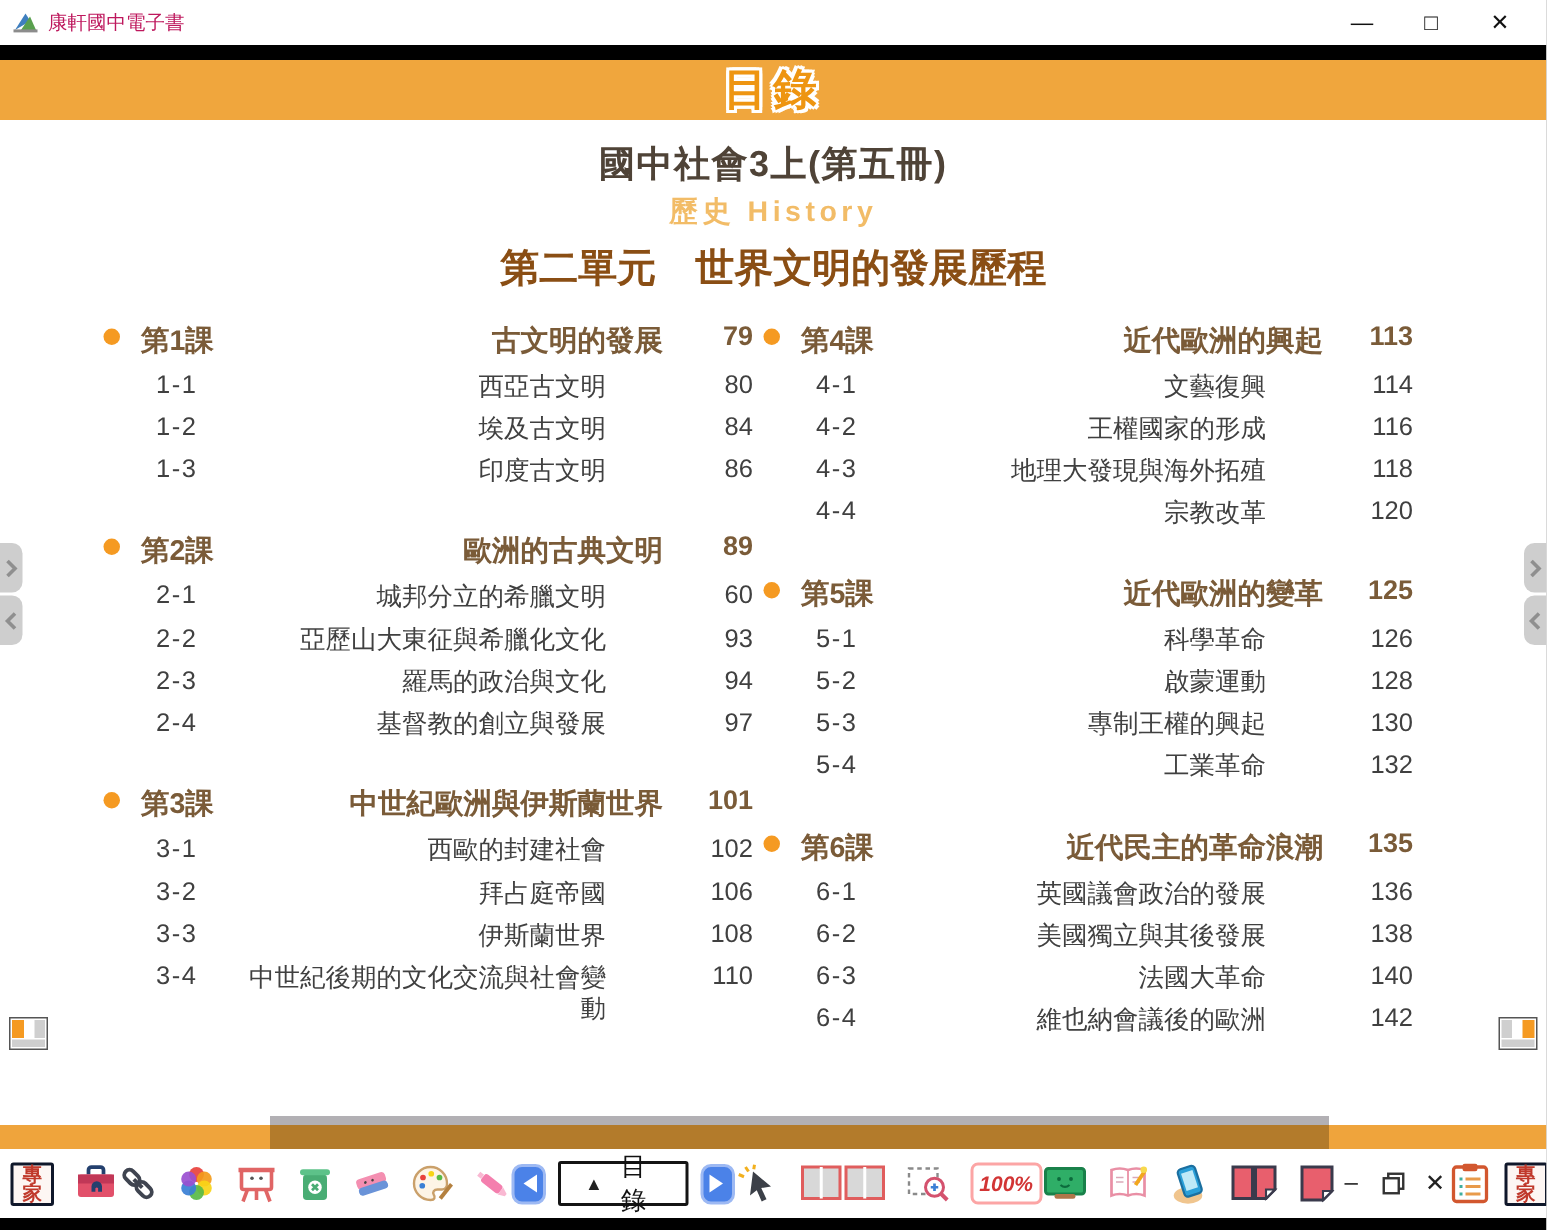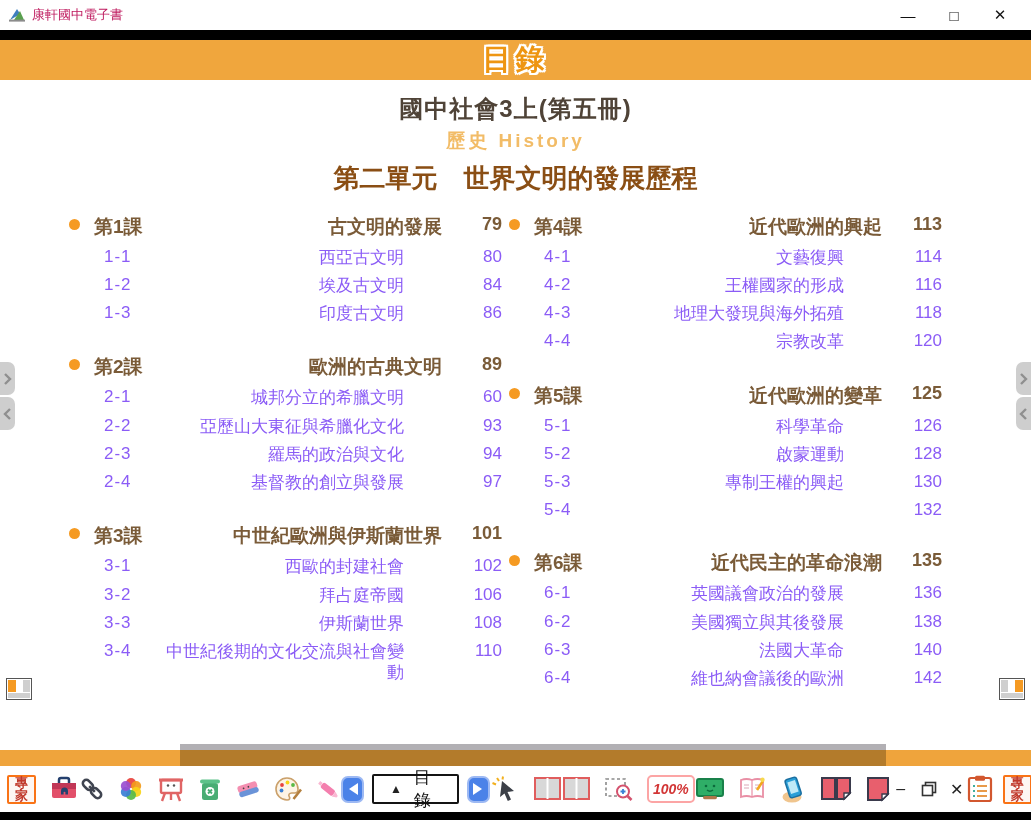--- a/index.html
+++ b/index.html
@@ -22,21 +22,21 @@
   .content{height:670px;box-sizing:border-box;}
   .book-title{text-align:center;margin-top:13px;font-size:24px;font-weight:bold;color:#4f4337;letter-spacing:1px;}
   .subject{text-align:center;margin-top:3px;font-size:19px;font-weight:bold;color:#f2bc67;letter-spacing:3px;}
   .unit{text-align:center;margin-top:7px;font-size:26px;font-weight:bold;color:#8a4e14;}
   .toc-wrap{display:flex;padding:14px 24px 0 62px;}
   .toc-col{width:440px;}
   .lesson{margin-bottom:23px;}
   .lrow{display:grid;grid-template-columns:24px 64px 1fr 52px;column-gap:8px;
     padding:3.5px 0;align-items:start;cursor:pointer;}
   .head{color:#7a5b38;font-weight:bold;font-size:19px;}
-  .sec{color:#8b5cf6;font-size:17px;}
+  .sec{color:#404040;font-size:17px;}
   .bullet{grid-column:1;justify-self:center;width:11px;height:11px;border-radius:50%;background:#f59a22;margin-top:5px;}
   .llabel{grid-column:2;}
   .snum{grid-column:2;padding-left:10px;letter-spacing:1px;}
   .ltitle{grid-column:3;text-align:right;}
   .sec .ltitle{max-width:238px;line-height:1.25;}
   .pg{grid-column:4;text-align:right;}
   .head .pg{font-size:18px;}
   
   .etab{position:absolute;width:15px;height:33px;background:#cecece;display:flex;
     align-items:center;justify-content:center;cursor:pointer;}
@@ -57,21 +57,21 @@
   .c-bottom{position:absolute;left:1px;right:1px;bottom:1px;height:5px;background:#cfcfcf;}
   
   .scrollzone{position:absolute;left:0;right:0;top:750px;height:16px;background:#efa43c;}
   .thumb{position:absolute;left:180px;width:706px;top:-6px;height:23px;box-sizing:border-box;
     border-top:6px solid #b2b0b4;background:rgba(70,48,12,0.35);cursor:pointer;}
   
   .toolbar{position:absolute;left:0;right:0;top:766px;height:46px;background:#fff;display:flex;
     align-items:center;justify-content:space-between;padding:0 7px;box-sizing:border-box;}
   .tgroup{display:flex;align-items:center;gap:13px;}
   .tbtn{display:flex;align-items:center;justify-content:center;cursor:pointer;background:none;border:none;padding:0;}
-  .expert{width:29px;height:29px;border:2px solid #f97316;color:#c0392b;background:#fdf6f3;
+  .expert{width:29px;height:29px;border:2px solid #0f172a;color:#c0392b;background:#fdf6f3;
     font-size:13px;font-weight:bold;display:flex;align-items:center;justify-content:center;
     line-height:13px;box-sizing:border-box;cursor:pointer;border-radius:2px;text-align:center;}
   .navbtn{width:27px;height:27px;background:#4b82e8;border:2px solid #9db9f3;border-radius:7px;
     display:flex;align-items:center;justify-content:center;box-sizing:border-box;cursor:pointer;}
   .tri{width:0;height:0;border:6px solid transparent;}
   .tri.left{border-right:9px solid #fff;margin-left:-4px;}
   .tri.right{border-left:9px solid #fff;margin-right:-4px;}
   .pagebox{height:30px;border:2px solid #141414;background:#fff;border-radius:2px;display:flex;
     align-items:center;gap:12px;padding:0 16px;cursor:pointer;box-sizing:border-box;}
   .pagebox .arr{font-size:12px;color:#222;}
@@ -245,20 +245,21 @@
             <span class="ltitle">啟蒙運動</span>
             <span class="pg">128</span>
           </div>
           <div class="lrow sec">
             <span class="snum">5-3</span>
             <span class="ltitle">專制王權的興起</span>
             <span class="pg">130</span>
           </div>
           <div class="lrow sec">
             <span class="snum">5-4</span>
+            <span class="ltitle">工業革命</span>
             <span class="pg">132</span>
           </div>
         </div>
 
         <div class="lesson">
           <div class="lrow head">
             <span class="bullet"></span>
             <span class="llabel">第6課</span>
             <span class="ltitle">近代民主的革命浪潮</span>
             <span class="pg">135</span>

